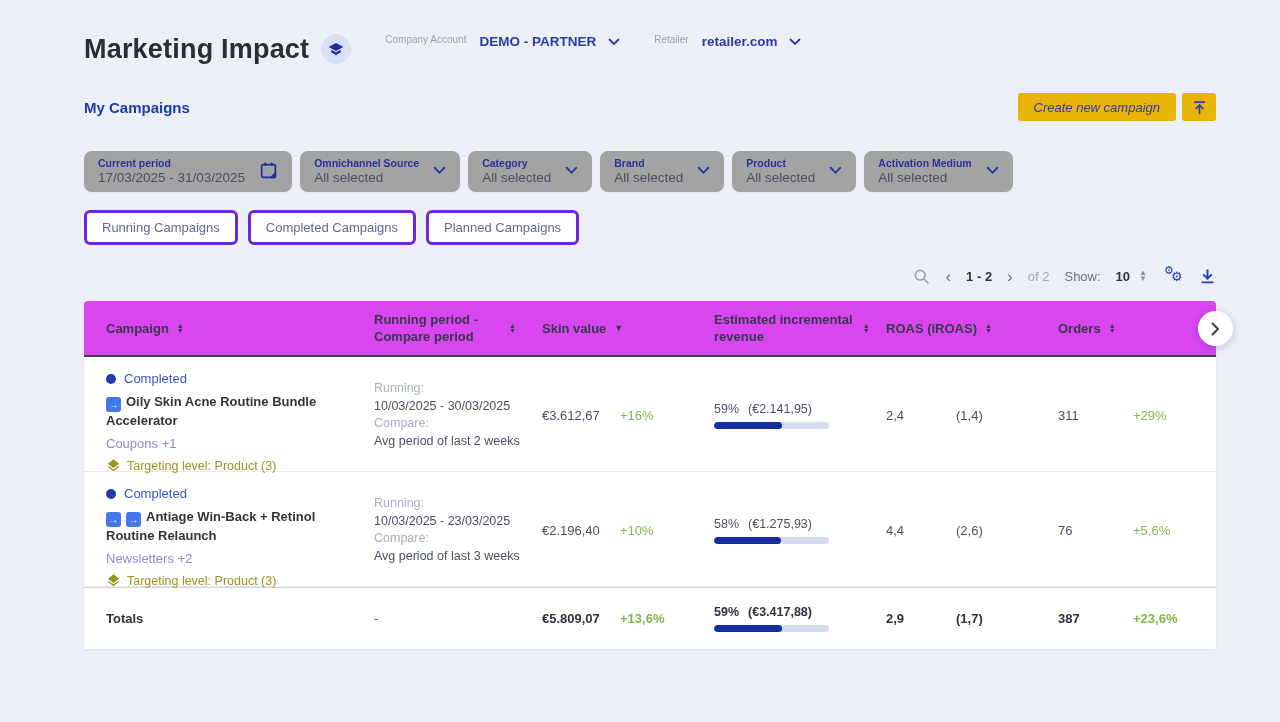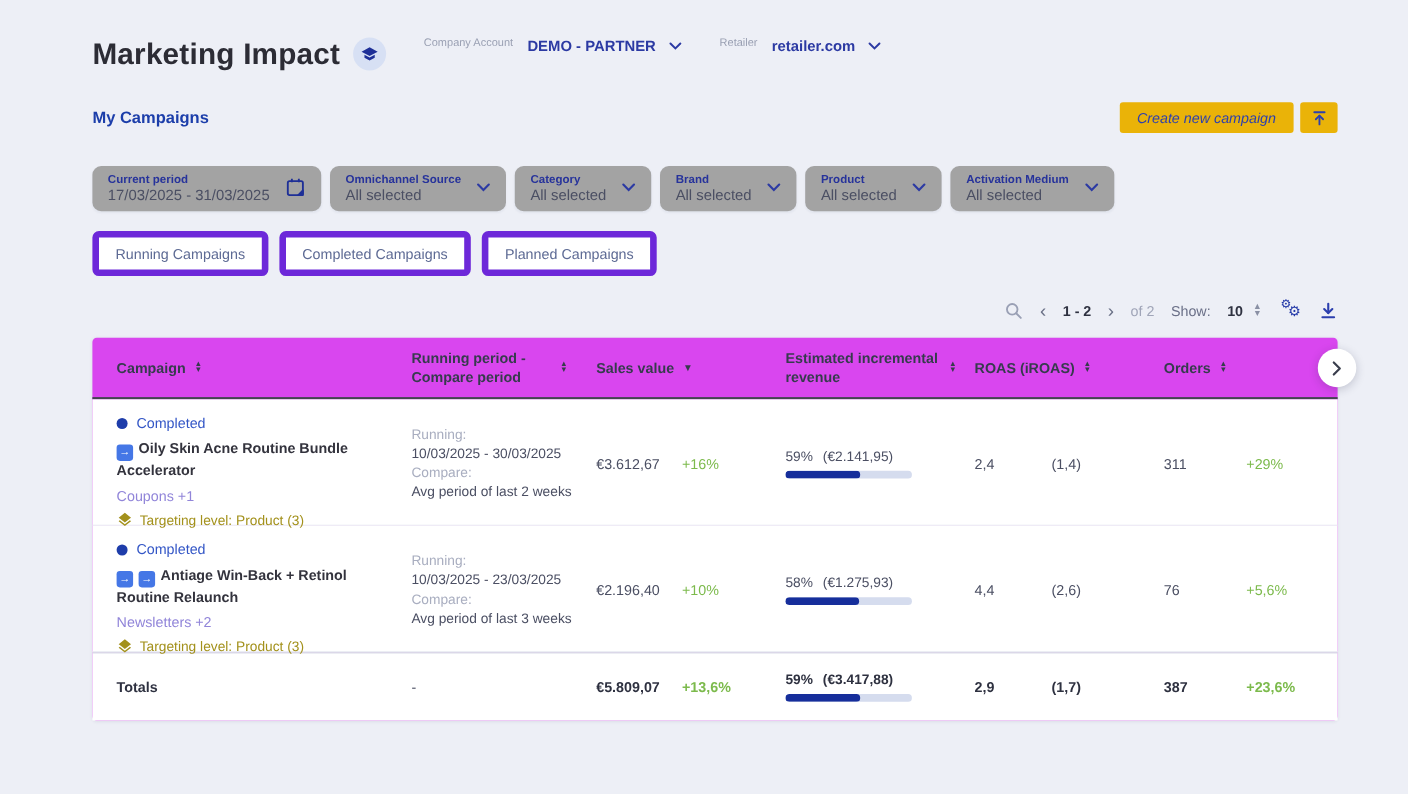--- a/index.html
+++ b/index.html
@@ -33,21 +33,21 @@
   
   .filters { display:flex; gap:8px; margin-top:30px; }
   .filter-card { background:#a3a3a3; border-radius:8px; padding:5px 14px 7px 14px; min-height:41px;
     display:flex; align-items:center; gap:14px; box-shadow:0 1px 2px rgba(25,35,80,.05); cursor:pointer; }
   .filter-text { display:flex; flex-direction:column; gap:1px; }
   .filter-label { font-size:10.5px; font-weight:700; color:#27339b; }
   .filter-value { font-size:13.5px; color:#4b4f63; }
 
   
   .chips { display:flex; gap:10px; margin-top:18px; }
-  .chip { background:#fff; border:6px solid #6d28d9; border-radius:6px; padding:7px 15px;
+  .chip { background:#fff; border:3px solid #6d28d9; border-radius:6px; padding:7px 15px;
     font-size:13px; color:#5d6a94; cursor:pointer; }
 
   
   .pagi { display:flex; justify-content:flex-end; align-items:center; gap:15px; margin-top:16px; height:30px; }
   .pagi .nav-chev { font-size:17px; color:#6a7086; cursor:pointer; line-height:1; }
   .pagi-range { font-size:13px; font-weight:700; color:#2e3140; }
   .pagi-of { font-size:13px; color:#a0a5b8; }
   .show-label { font-size:13px; color:#6b7088; }
   .show-value { font-size:13px; font-weight:700; color:#2e3140; }
   .stepper { display:flex; flex-direction:column; line-height:6px; cursor:pointer; margin-left:-6px; }
@@ -262,21 +262,21 @@
         <span class="two-line">
           <span>Running period -</span><br>
           <span>Compare period</span>
         </span>
         <span class="sort-icon">
             <span>▲</span>
             <span>▼</span>
           </span>
       </div>
       <div class="th">
-        <span>Sales value</span>
+        <span>Skin value</span>
         <span class="sort-desc">▼</span>
       </div>
       <div class="th" style="gap:10px;">
         <span class="two-line">
           <span>Estimated incremental</span><br>
           <span>revenue</span>
         </span>
         <span class="sort-icon" style="align-self:flex-start; margin-top:12px;">
             <span>▲</span>
             <span>▼</span>

